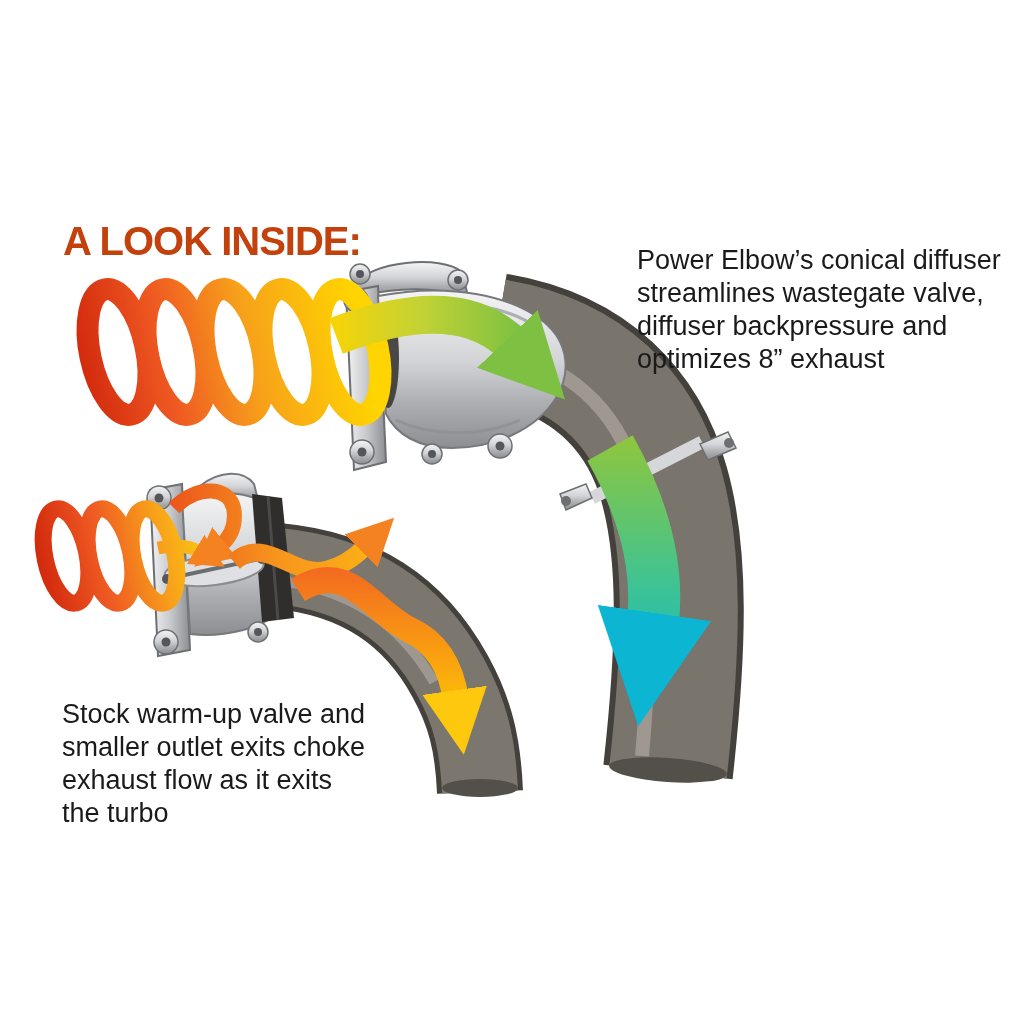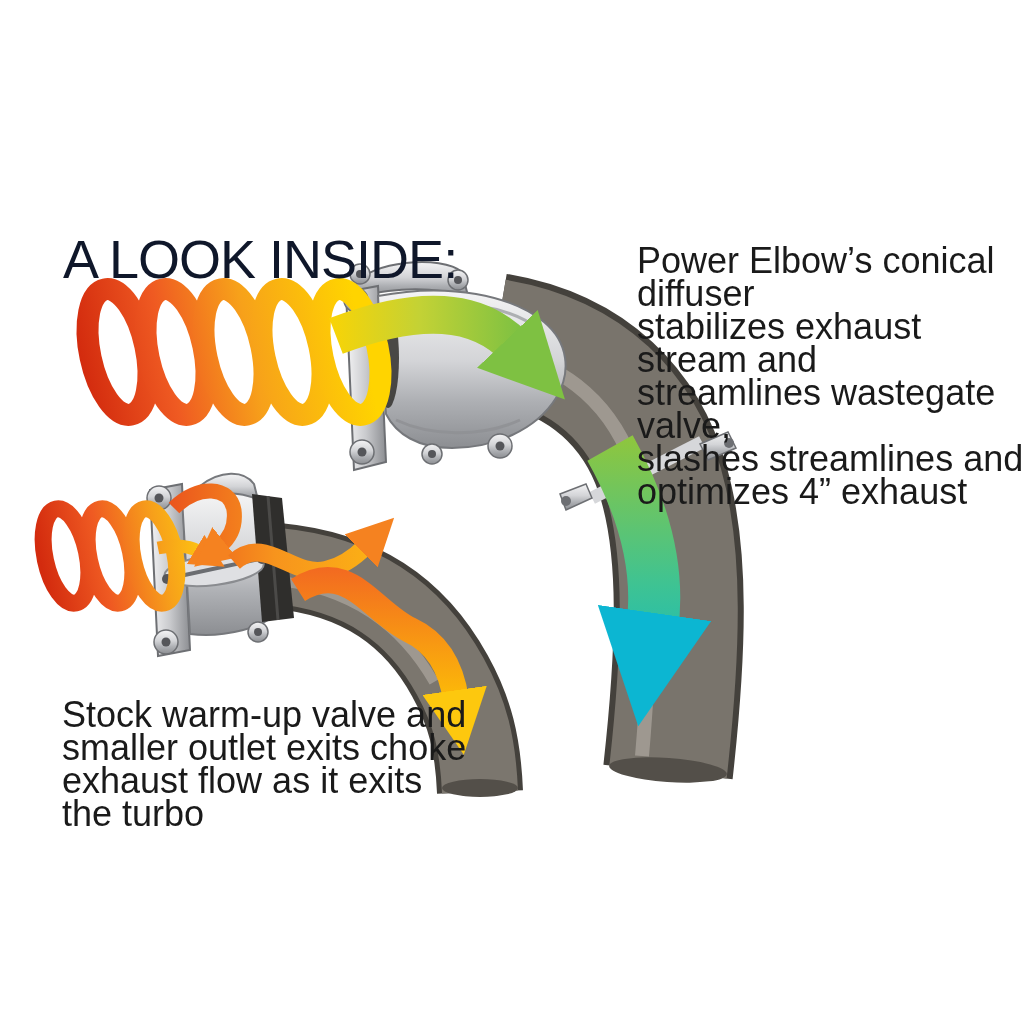--- a/index.html
+++ b/index.html
@@ -4,25 +4,25 @@
 <style>
   html,body{margin:0;padding:0;}
   body{
     width:1024px;height:1024px;position:relative;overflow:hidden;
     background:var(--background,#ffffff);
     font-family:"Liberation Sans",sans-serif;
   }
   .art{position:absolute;left:0;top:0;width:1024px;height:1024px;}
   .title{
     position:absolute;left:63px;top:192px;
-    font-size:54px;font-weight:normal;letter-spacing:-1px;
-    color:#0f172a;white-space:nowrap;
+    font-size:40px;font-weight:bold;letter-spacing:-1px;
+    color:#c2410c;white-space:nowrap;
   }
   .caption{
-    position:absolute;font-size:36px;line-height:33px;
+    position:absolute;font-size:27px;line-height:33px;
     color:var(--text,#1a1a1a);
   }
   .caption-right{left:637px;top:244px;}
   .caption-left{left:62px;top:698px;}
 </style>
 </head>
 <body>
 
 <svg class="art" viewBox="0 0 1024 1024" aria-hidden="true">
   <defs>
@@ -172,24 +172,23 @@
       <path d="M234,562 C266,534 292,578 326,570 C344,566 356,556 366,546" stroke="url(#orGrad)" stroke-width="18" fill="none" marker-end="url(#headOr)"></path>
       <path d="M298,590 C348,558 372,612 410,630 C440,644 452,672 456,700" stroke="url(#orGrad2)" stroke-width="26" fill="none" marker-end="url(#headYe)"></path>
     </g>
   </g>
 </svg>
 
 <h1 class="title">A LOOK INSIDE:</h1>
 
 <div class="caption caption-right">
   <div>Power Elbow’s conical diffuser</div>
-  <div>stabilizes exhaust stream and</div>
   <div>streamlines wastegate valve,</div>
-  <div>slashes streamlines and</div>
-  <div>optimizes 4” exhaust</div>
+  <div>diffuser backpressure and</div>
+  <div>optimizes 8” exhaust</div>
 </div>
 
 <div class="caption caption-left">
   <div>Stock warm-up valve and</div>
   <div>smaller outlet exits choke</div>
   <div>exhaust flow as it exits</div>
   <div>the turbo</div>
 </div>
 
 </body></html>

